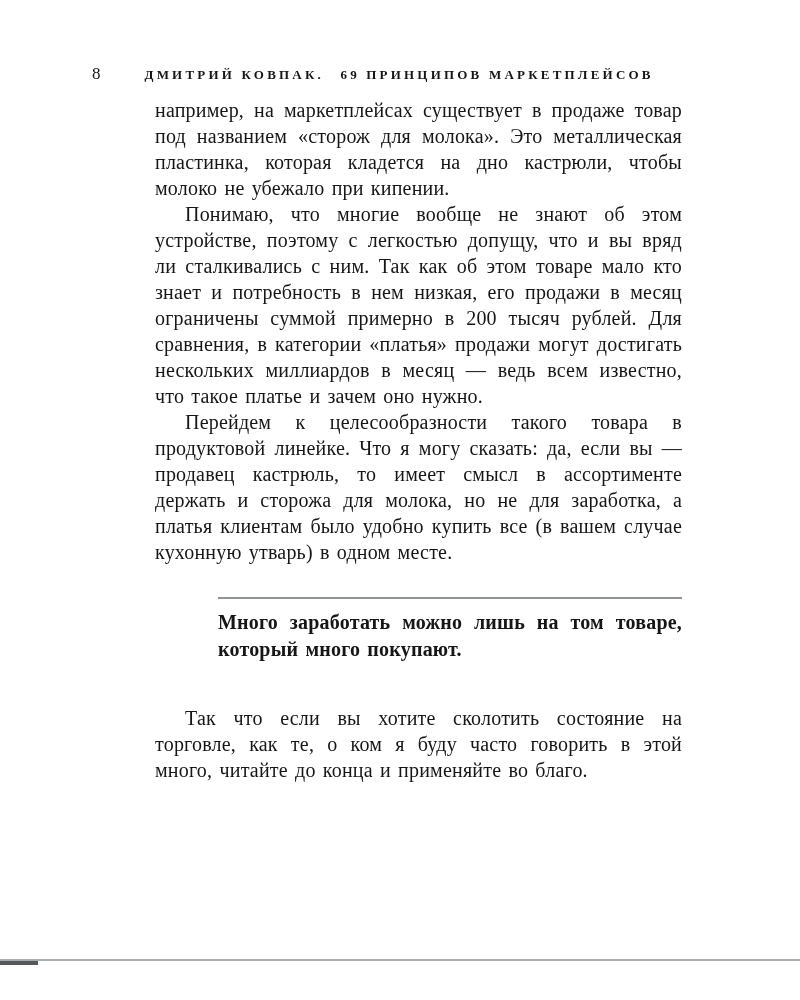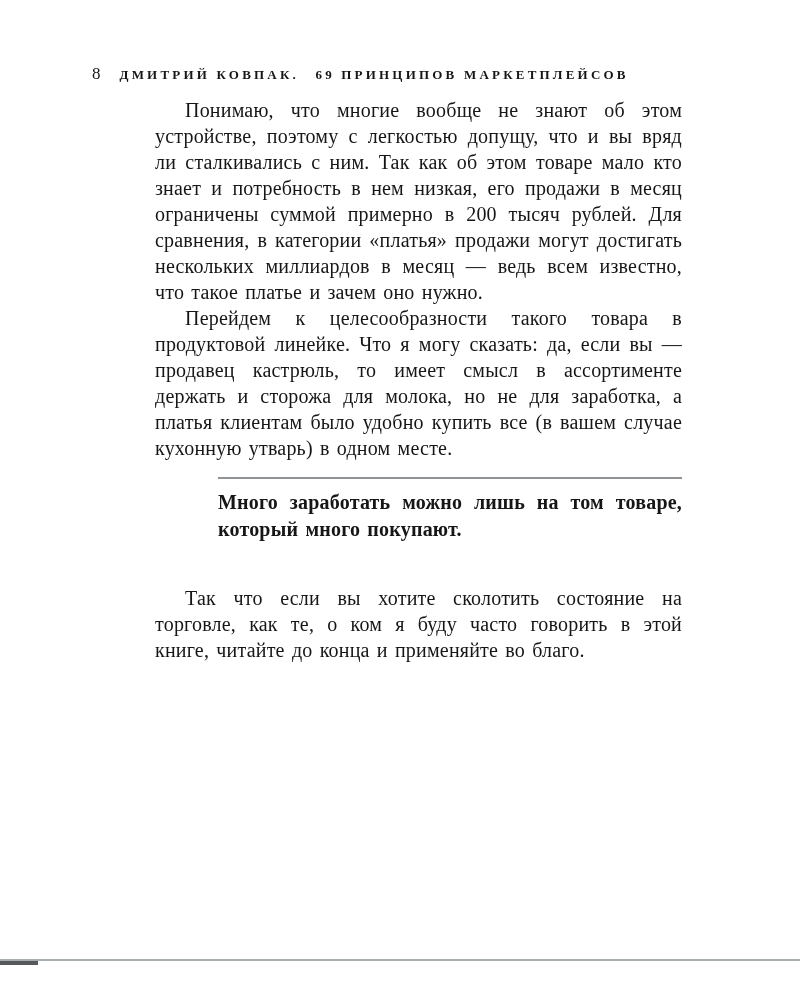--- a/index.html
+++ b/index.html
@@ -25,21 +25,21 @@
     left: 92px;
     right: 100px;
     display: flex;
     align-items: baseline;
   }
   .page-number {
     font-size: 17px;
     color: #161616;
   }
   .head-text {
-    margin-left: 19px;
+    margin-left: 44px;
     font-size: 13px;
     letter-spacing: 3.2px;
     text-transform: uppercase;
     white-space: nowrap;
   }
   .head-author {
     font-weight: 700;
     margin-right: 10px;
   }
   .head-title {
@@ -62,21 +62,21 @@
   .para {
     margin: 0;
     text-indent: 30px;
   }
   .para.no-indent {
     text-indent: 0;
   }
 
   
   .quote {
-    margin: 16px 0 42px 63px;
+    margin: 32px 0 42px 63px;
   }
   .quote-rule {
     height: 2px;
     background: #8f9396;
     margin-bottom: 10px;
   }
   .quote-text {
     margin: 0;
     font-weight: 700;
     text-align: justify;
@@ -110,31 +110,32 @@
   <div class="running-header">
     <span class="page-number">8</span>
     <span class="head-text">
       <span class="head-author">Дмитрий Ковпак.</span>
       <span class="head-title">69 принципов маркетплейсов</span>
     </span>
   </div>
 
   <div class="text-block">
 
+    <p class="para no-indent">например, на маркетплейсах существует в продаже товар под названием «сторож для молока». Это металлическая пластинка, которая кладется на дно кастрюли, чтобы молоко не убежало при кипении.</p>
 
     <p class="para">Понимаю, что многие вообще не знают об этом устройстве, поэтому с легкостью допущу, что и вы вряд ли сталкивались с ним. Так как об этом товаре мало кто знает и потребность в нем низкая, его продажи в месяц ограничены суммой примерно в 200 тысяч рублей. Для сравнения, в категории «платья» продажи могут достигать нескольких миллиардов в месяц — ведь всем известно, что такое платье и зачем оно нужно.</p>
 
     <p class="para">Перейдем к целесообразности такого товара в продуктовой линейке. Что я могу сказать: да, если вы — продавец кастрюль, то имеет смысл в ассортименте держать и сторожа для молока, но не для заработка, а платья клиентам было удобно купить все (в вашем случае кухонную утварь) в одном месте.</p>
 
     <div class="quote">
       <div class="quote-rule"></div>
       <p class="quote-text">Много заработать можно лишь на том товаре, который много покупают.</p>
     </div>
 
 
-    <p class="para">Так что если вы хотите сколотить состояние на торговле, как те, о ком я буду часто говорить в этой книге, читайте до конца и применяйте во благо.</p>
+    <p class="para">Так что если вы хотите сколотить состояние на торговле, как те, о ком я буду часто говорить в этой много, читайте до конца и применяйте во благо.</p>
 
   </div>
 
   <div class="bottom-edge"></div>
   <div class="bottom-edge-mark"></div>
 
 </div>
 
 </body></html>

